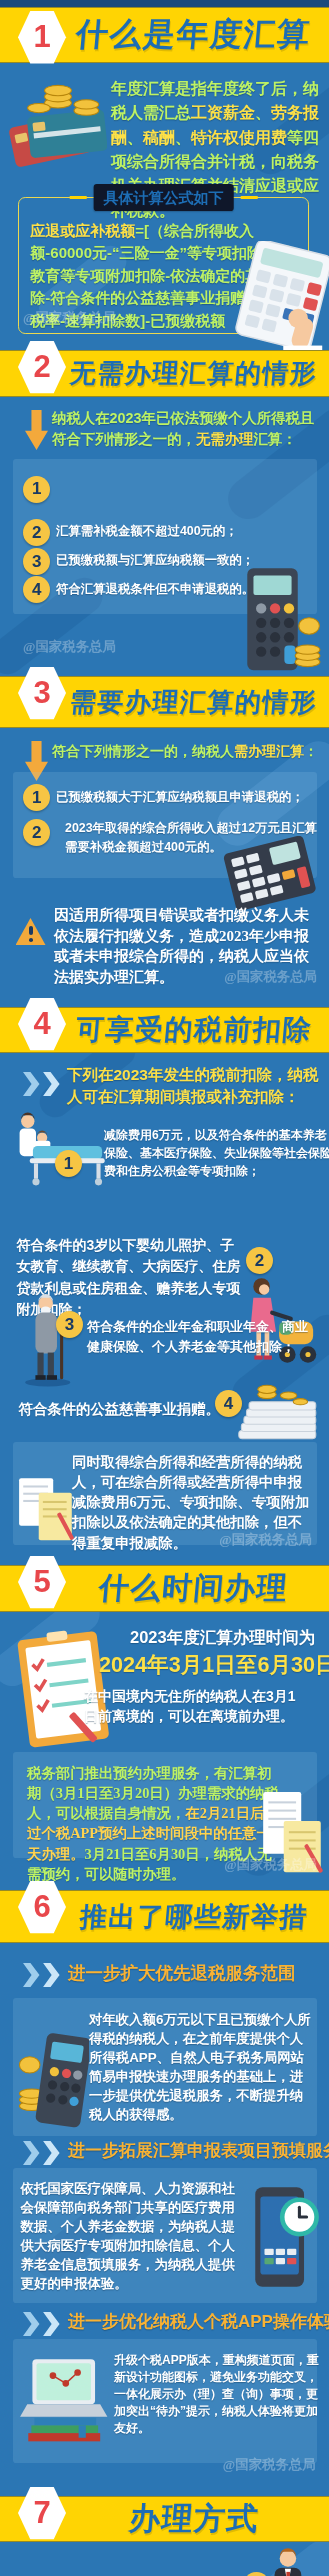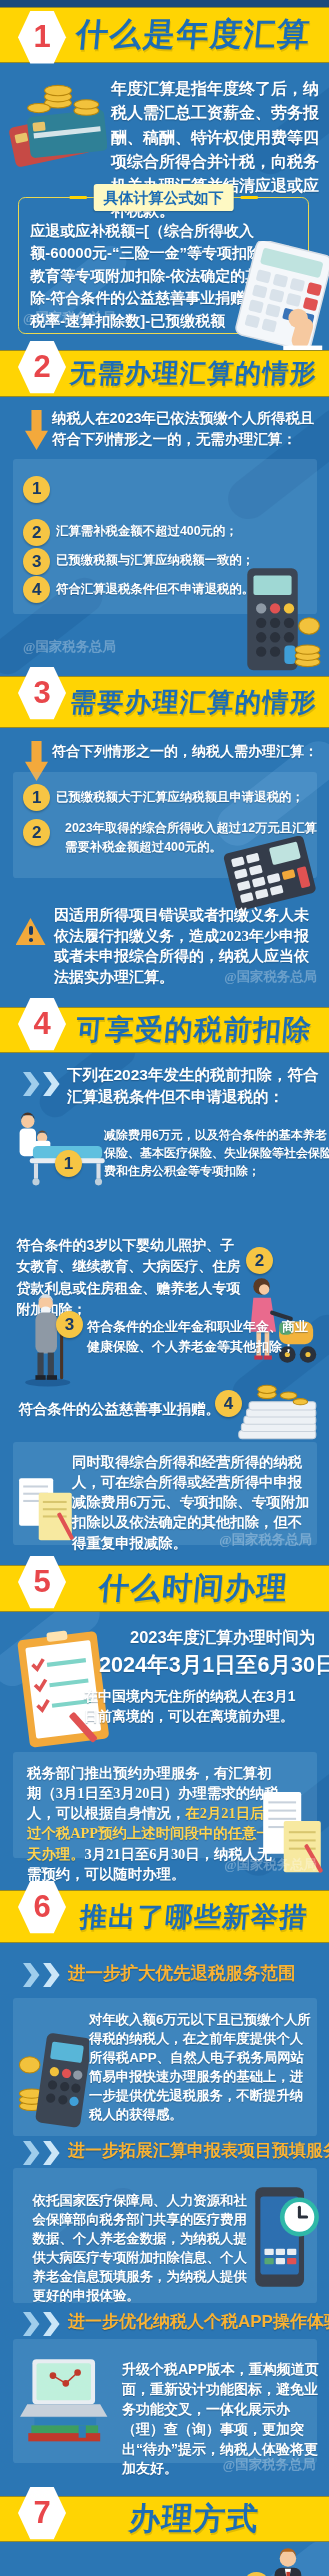--- a/index.html
+++ b/index.html
@@ -11,39 +11,39 @@
   .band{position:absolute;left:0;width:330px;background:#FFD403;box-sizing:border-box;
         border-top:1.5px solid rgba(22,48,80,.45);border-bottom:1.5px solid rgba(22,48,80,.45);
         display:flex;align-items:center;justify-content:center;padding-left:57px;}
   .band-title{margin:0;color:#1D6DB4;font-weight:bold;transform:skewX(-5deg);letter-spacing:1.5px;
         white-space:nowrap;text-shadow:1px 1.5px 0 rgba(0,0,0,.12);}
   .hex{position:absolute;left:17.5px;top:-12.4px;width:49px;height:57px;background:#fff;
         clip-path:polygon(26% 4%,74% 4%,99% 50%,74% 96%,26% 96%,1% 50%);
         display:flex;align-items:center;justify-content:center;}
   .hex span{color:#E8474B;font-weight:bold;font-size:31px;}
   .par{position:absolute;font-weight:bold;color:#fff;text-shadow:0 1px 1px rgba(10,40,70,.35);}
-  .w{color:#ffffff;} .o{color:#ffffff;} .yk{color:#FFD34F;}
+  .w{color:#bef264;} .o{color:#fde047;} .yk{color:#FFD34F;}
   .panel{position:absolute;background:rgba(160,205,240,.17);border-radius:3.1px;}
   .cnum{position:absolute;width:27px;height:27px;border-radius:50%;background:#F6C544;color:#1A3A63;
         font-weight:bold;font-size:17px;display:flex;align-items:center;justify-content:center;
         box-shadow:0 1.5px 2.1px rgba(0,0,0,.25);}
   .kai{position:absolute;font-family:"Liberation Serif","DejaVu Serif",serif;
         font-weight:bold;color:#fff;text-shadow:0 1px 1px rgba(10,40,70,.3);}
   .wm{position:absolute;color:rgba(255,255,255,.30);font-size:13.4px;font-weight:bold;white-space:nowrap;font-family:Liberation Serif, serif;}
   .darrow{position:absolute;width:23px;height:40px;background:#F3A93C;
         clip-path:polygon(28% 0,72% 0,72% 52%,100% 52%,50% 100%,0 52%,28% 52%);}
   .chevrons{position:absolute;display:flex;gap:3.6px;}
   .chevrons i{display:block;width:16.5px;height:24px;background:#9FCDEC;
         clip-path:polygon(0 0,45% 0,100% 50%,45% 100%,0 100%,52% 50%);}
   .chevrons i:nth-child(2){background:#CBE6F8;}
   .warn{position:absolute;width:30px;height:27px;background:#F2A93B;clip-path:polygon(50% 0,100% 100%,0 100%);}
   .warn::before{content:"";position:absolute;left:13px;top:7.7px;width:4.6px;height:9.8px;background:#1A3A63;border-radius:2.1px;}
   .warn::after{content:"";position:absolute;left:13px;top:20px;width:4.6px;height:4.1px;background:#1A3A63;border-radius:50%;}
   .formula{position:absolute;border:1.5px solid #EBD84F;border-radius:7.2px;}
-  .flabel{position:absolute;top:-14px;left:50%;transform:translateX(-50%);background:#fef9c3;color:#1D6DB4;
+  .flabel{position:absolute;top:-14px;left:50%;transform:translateX(-50%);background:#0f172a;color:#1D6DB4;
         font-weight:bold;font-size:15px;line-height:1;padding:6.2px 10.3px;border-radius:3.1px;white-space:nowrap;
         box-shadow:0 1px 1.5px rgba(0,0,0,.2);}
   .flabel::before,.flabel::after{content:"";position:absolute;top:50%;margin-top:-1.5px;width:17.5px;height:3.1px;background:#FFD403;}
   .flabel::before{left:-24px;} .flabel::after{right:-24px;}
   .subtitle{position:absolute;color:#F9B233;font-weight:bold;white-space:nowrap;text-shadow:0 1px 1px rgba(10,40,70,.35);}
   svg{display:block;}
 </style>
 </head>
 <body>
 
@@ -236,21 +236,21 @@
       <div class="hex">
           <span>4</span>
         </div>
       <h2 class="band-title" style="font-size:28px">可享受的税前扣除</h2>
     </header>
 
     <div class="chevrons" style="left:23px;top:1072px">
         <i></i>
         <i></i>
       </div>
-    <p class="par o" style="top:1064px;left:67px;width:252px;font-size:15.5px;line-height:1.4;margin:0">下列在2023年发生的税前扣除，符合汇算退税条件但不申请退税的：</p>
+    <p class="par o" style="top:1064px;left:67px;width:252px;font-size:15.5px;line-height:1.4;margin:0">下列在2023年发生的税前扣除，纳税人可在汇算期间填报或补充扣除：</p>
 
     <svg style="position:absolute;left:8.2px;top:1108px" width="98" height="82" viewBox="0 0 190 160">
       <circle cx="38" cy="26" r="13" fill="#F6C9A0"></circle>
         <path d="M25 22 a13 13 0 0 1 26 0 l-4 -8 h-18 z" fill="#4A3326"></path>
       <rect x="22" y="40" width="32" height="54" rx="9" fill="#FFFFFF"></rect>
       <circle cx="66" cy="58" r="10" fill="#F6C9A0"></circle>
         <path d="M56 54 a10 10 0 0 1 20 0 l-3 -6 h-14 z" fill="#6B4A2F"></path>
       <rect x="52" y="64" width="30" height="14" rx="5" fill="#FFFFFF"></rect>
       <rect x="48" y="74" width="135" height="26" rx="9" fill="#5FC0DF"></rect>
       <rect x="42" y="98" width="146" height="10" rx="4" fill="#E8EDF2"></rect>
@@ -433,21 +433,21 @@
       </g>
     </svg>
     <p class="par" style="top:2010px;left:89px;width:222px;font-size:13.4px;line-height:1.42;margin:0">对年收入额6万元以下且已预缴个人所得税的纳税人，在之前年度提供个人所得税APP、自然人电子税务局网站简易申报快速办理服务的基础上，进一步提供优先退税服务，不断提升纳税人的获得感。</p>
 
     <div class="chevrons" style="left:23px;top:2141px">
         <i></i>
         <i></i>
       </div>
     <h3 class="subtitle" style="left:68px;top:2139px;font-size:17px;margin:0">进一步拓展汇算申报表项目预填服务</h3>
     <div class="panel" style="top:2168px;left:13px;width:304px;height:135px"></div>
-    <p class="par" style="top:2179px;left:20.6px;width:227px;font-size:13.4px;line-height:1.42;margin:12px">依托国家医疗保障局、人力资源和社会保障部向税务部门共享的医疗费用数据、个人养老金数据，为纳税人提供大病医疗专项附加扣除信息、个人养老金信息预填服务，为纳税人提供更好的申报体验。</p>
+    <p class="par" style="top:2179px;left:20.6px;width:227px;font-size:13.4px;line-height:1.42;margin:0">依托国家医疗保障局、人力资源和社会保障部向税务部门共享的医疗费用数据、个人养老金数据，为纳税人提供大病医疗专项附加扣除信息、个人养老金信息预填服务，为纳税人提供更好的申报体验。</p>
     <svg style="position:absolute;left:246px;top:2183px" width="76" height="108" viewBox="0 0 148 210">
       <rect x="18" y="8" width="95" height="194" rx="14" fill="#39414E"></rect>
       <rect x="28" y="26" width="75" height="152" rx="6" fill="#2D6FB0"></rect>
       <g fill="#E8EDF2">
           <rect x="36" y="128" width="18" height="12" rx="2"></rect>
           <rect x="58" y="128" width="18" height="12" rx="2"></rect>
           <rect x="80" y="128" width="18" height="12" rx="2"></rect>
       <rect x="36" y="146" width="18" height="12" rx="2" fill="#57A773"></rect>
           <rect x="58" y="146" width="18" height="12" rx="2"></rect>
           <rect x="80" y="146" width="18" height="12" rx="2" fill="#E05252"></rect>
@@ -473,21 +473,21 @@
           <circle cx="118" cy="34" r="5"></circle>
         <line x1="70" y1="40" x2="95" y2="55"></line>
           <line x1="95" y1="55" x2="118" y2="34"></line>
       </g>
       <polygon points="20,96 162,96 176,120 6,120" fill="#C7D0DA"></polygon>
       <rect x="34" y="122" width="120" height="15" fill="#2E7FB8"></rect>
       <rect x="28" y="137" width="130" height="15" fill="#3E9E5F"></rect>
       <rect x="22" y="152" width="140" height="16" fill="#C0392B"></rect>
       <rect x="120" y="137" width="14" height="24" fill="#2E7FB8"></rect>
     </svg>
-    <p class="par" style="top:2352px;left:114px;width:206px;font-size:14px;line-height:1.42;margin:8px">升级个税APP版本，重构频道页面，重新设计功能图标，避免业务功能交叉，一体化展示办（理）查（询）事项，更加突出“待办”提示，纳税人体验将更加友好。</p>
+    <p class="par" style="top:2352px;left:114px;width:206px;font-size:12px;line-height:1.42;margin:0">升级个税APP版本，重构频道页面，重新设计功能图标，避免业务功能交叉，一体化展示办（理）查（询）事项，更加突出“待办”提示，纳税人体验将更加友好。</p>
 
     <div class="wm" style="right:14.4px;top:2456px">@国家税务总局</div>
   </section>
 
   <section>
     <header class="band" style="top:2496px;height:46px">
       <div class="hex">
           <span>7</span>
         </div>
       <h2 class="band-title" style="font-size:31px">办理方式</h2>

